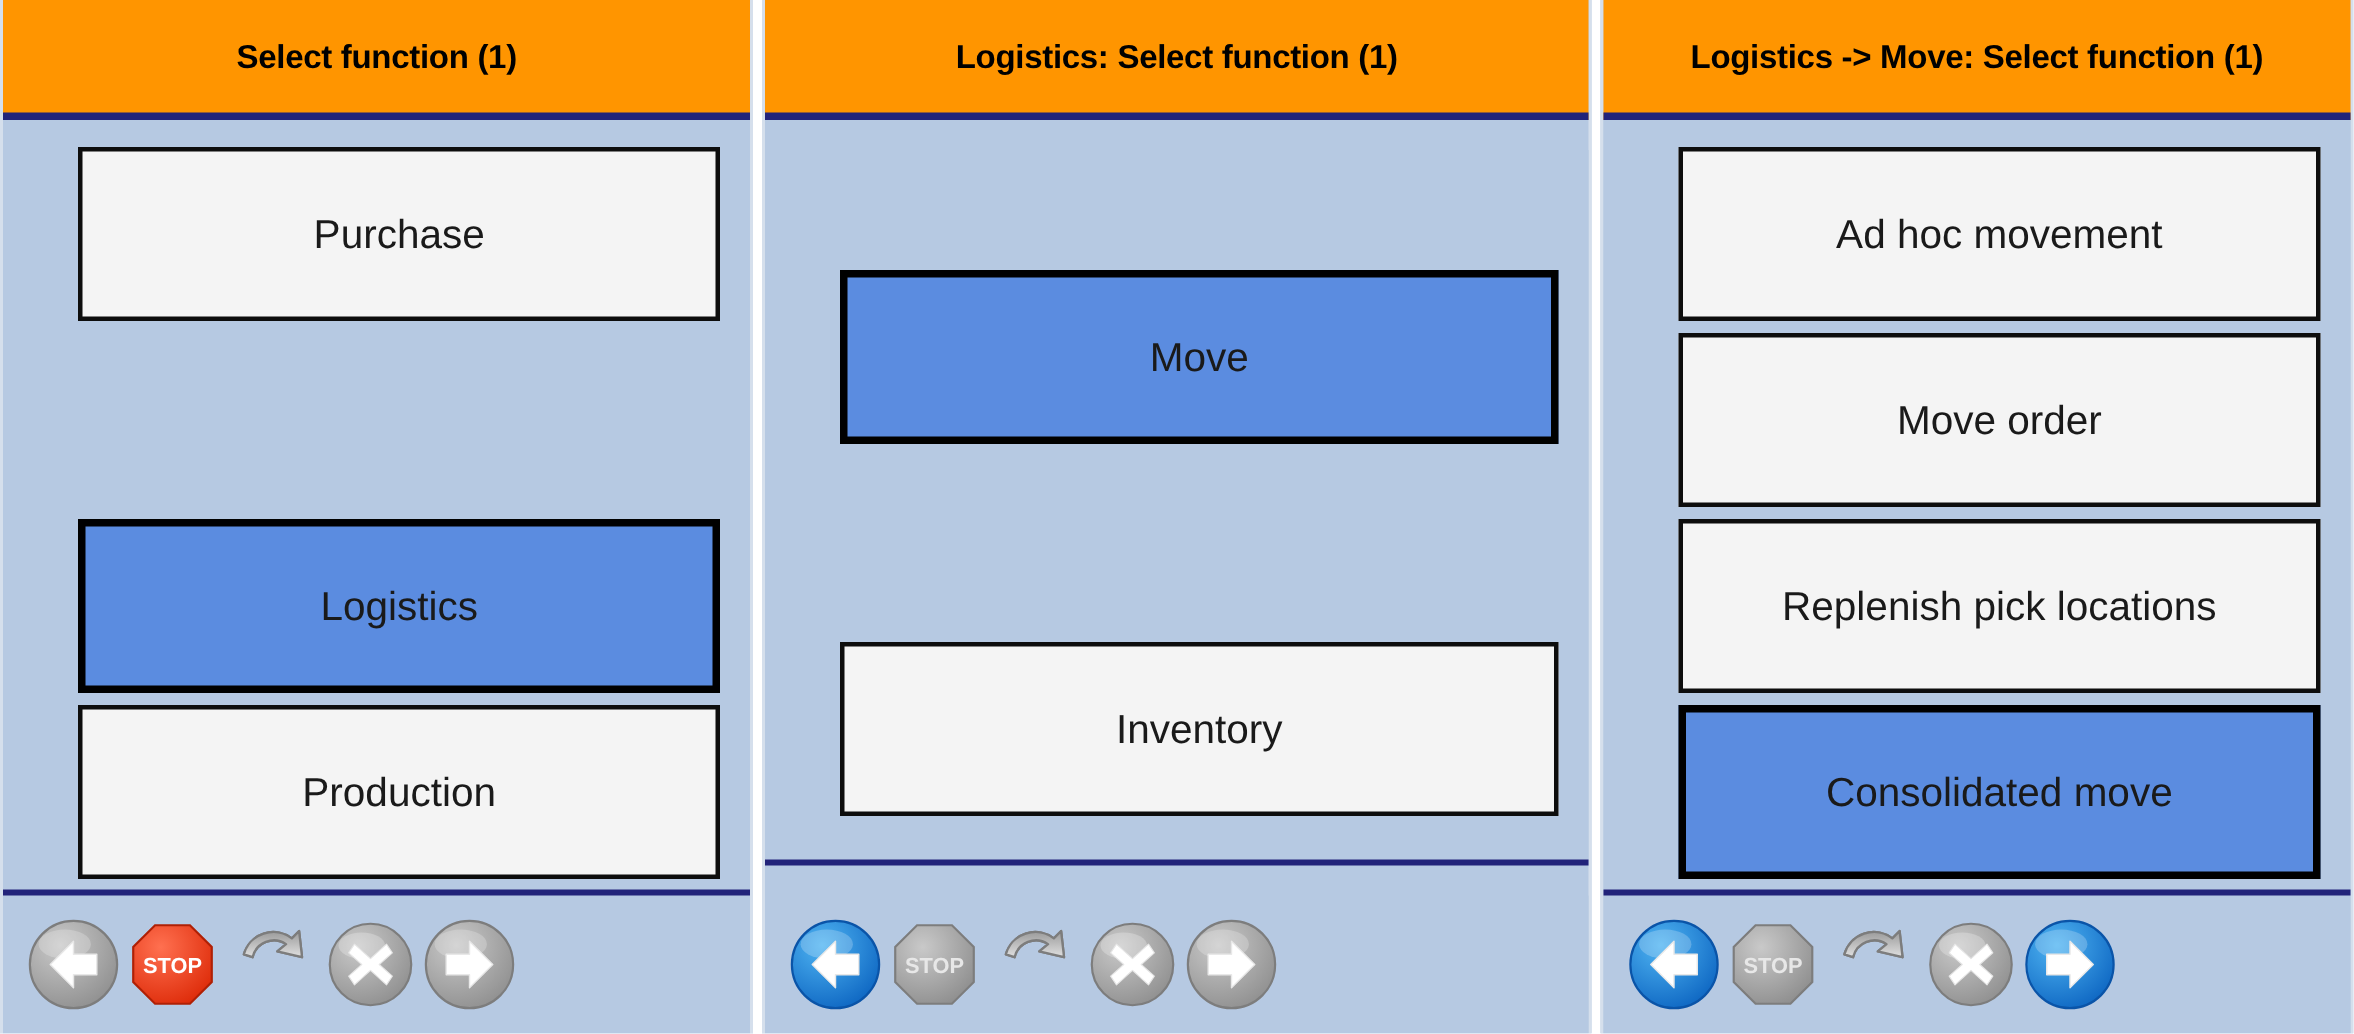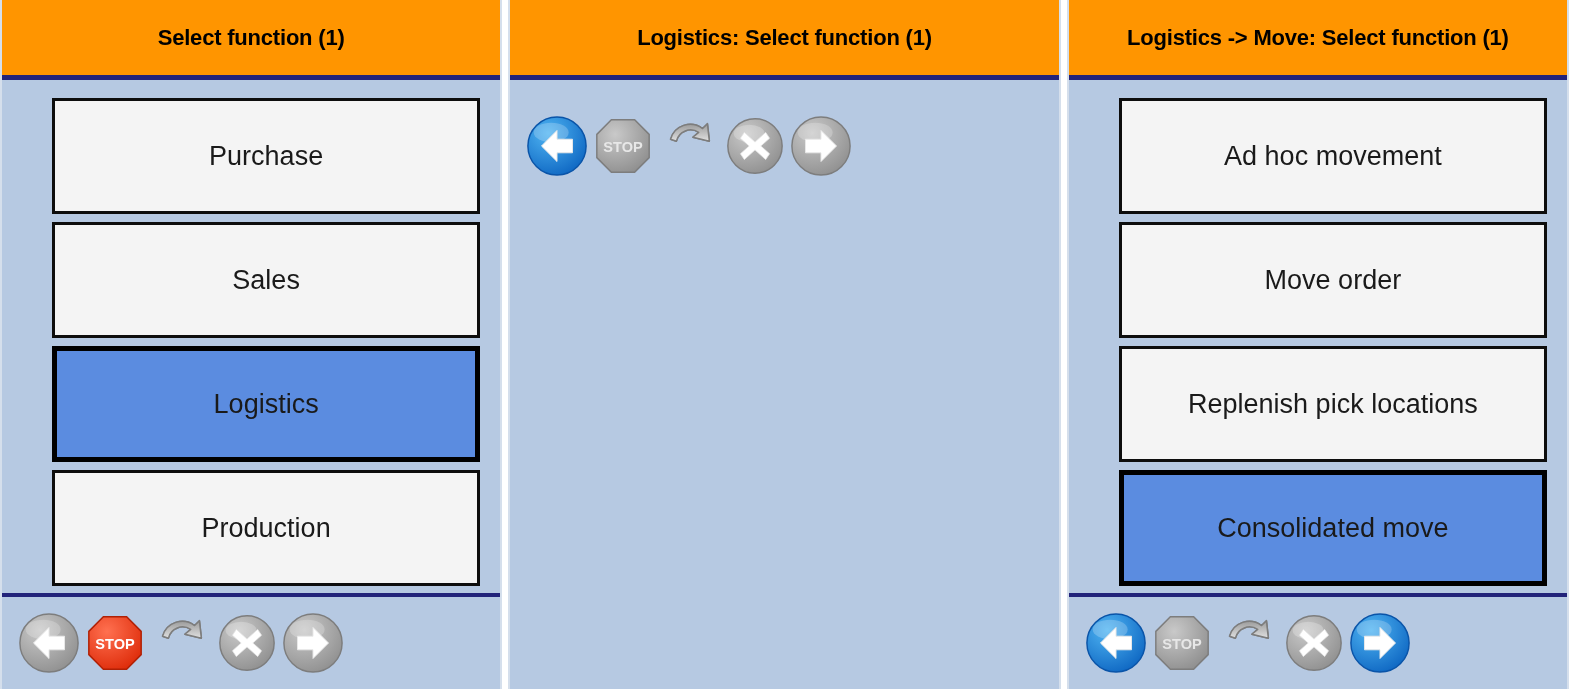--- a/index.html
+++ b/index.html
@@ -131,23 +131,20 @@
 
   <div class="panel panel-1">
     <div class="panel-header">
       <div class="panel-header-title">Select function (1)</div>
     </div>
     <div class="panel-body">
       <div class="fn-list">
           <div class="fn-btn slot-0">
             <span>Purchase</span>
           </div>
-          <div class="fn-btn slot-1">
-            <span>Sales</span>
-          </div>
           <div class="fn-btn selected slot-2">
             <span>Logistics</span>
           </div>
           <div class="fn-btn slot-3">
             <span>Production</span>
           </div>
         </div>
     </div>
     <div class="panel-toolbar">
         <div class="tool-btn" title="Back">
@@ -231,20 +228,30 @@
         </div>
       </div>
   </div>
 
   <div class="panel-gap"></div>
 
   <div class="panel panel-2">
     <div class="panel-header">
       <div class="panel-header-title">Logistics: Select function (1)</div>
     </div>
+    <div class="panel-body">
+      <div class="fn-list">
+          <div class="fn-btn selected slot-p2-0">
+            <span>Move</span>
+          </div>
+          <div class="fn-btn slot-p2-2">
+            <span>Inventory</span>
+          </div>
+        </div>
+    </div>
     <div class="panel-toolbar">
         <div class="tool-btn" title="Back">
           <span>
             <svg width="64" height="64" viewBox="0 0 66 66">
               <defs>
                 <radialGradient id="g6" cx="35%" cy="28%" r="82%">
                   <stop offset="0%" stop-color="#4fb4f2"></stop>
                   <stop offset="100%" stop-color="#0b63c0"></stop>
                 </radialGradient>
               </defs>

